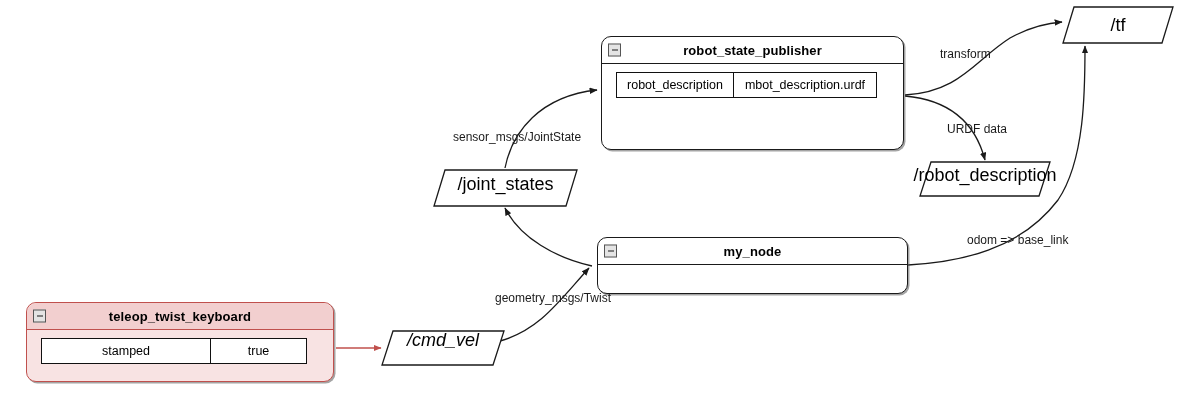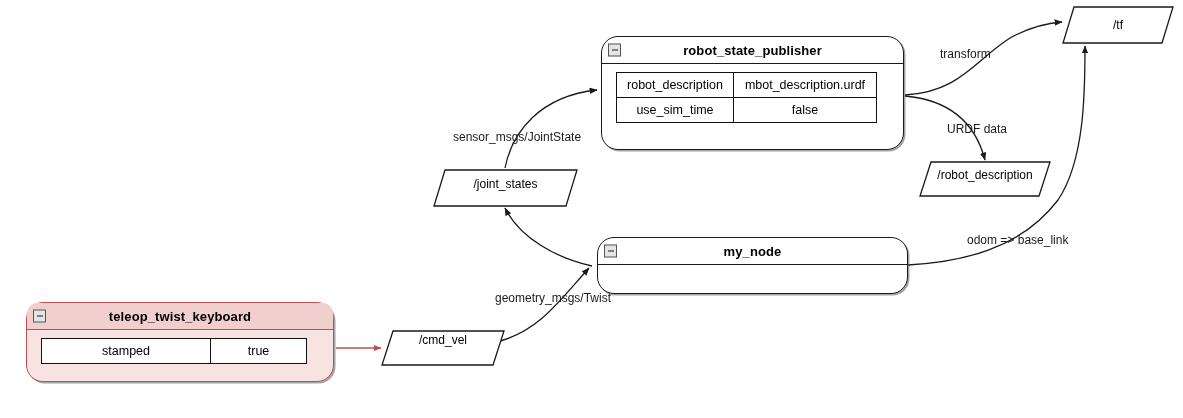--- a/index.html
+++ b/index.html
@@ -26,21 +26,21 @@
     left: 0;
     top: 0;
     width: 1183px;
     height: 418px;
   }
   
   .node-box {
     position: absolute;
     box-sizing: border-box;
     border: 1.4px solid #1a1a1a;
-    border-radius: 17px;
+    border-radius: 10px;
     background: #ffffff;
     box-shadow: 1.5px 1.5px 0 rgba(90,90,90,0.55);
   }
   .node-box.accent-red {
     border-color: #c0504d;
     background: #f8e3e3;
   }
   .node-header {
     position: relative;
     height: 26px;
@@ -115,21 +115,21 @@
   }
   .topic-label {
     position: absolute;
     left: 0;
     top: 0;
     width: 100%;
     height: 100%;
     display: flex;
     align-items: center;
     justify-content: center;
-    font-size: 12px;
+    font-size: 18px;
     color: #000000;
     white-space: nowrap;
     pointer-events: none;
   }
   
   .edge-label {
     position: absolute;
     font-size: 12px;
     color: #1a1a1a;
     white-space: nowrap;
@@ -174,24 +174,20 @@
         </span>
       <span class="node-title">robot_state_publisher</span>
     </div>
     <div class="node-body">
       <table class="params">
         <tbody>
             <tr>
           <td>robot_description</td>
           <td>mbot_description.urdf</td>
         </tr>
-        <tr>
-          <td>use_sim_time</td>
-          <td>false</td>
-        </tr>
       </tbody>
         </table>
     </div>
   </div>
 
   <div class="node-box" style="left:597px; top:237px; width:311px; height:57px;">
     <div class="node-header">
       <span class="collapse-icon">
           <i></i>
         </span>
@@ -233,21 +229,21 @@
     <div class="topic-label">/joint_states</div>
   </div>
 
   <div class="topic" style="left:919px; top:161px; width:132px; height:28px;">
     <svg width="132" height="36">
       <polygon points="12,1 131,1 120,35 1,35" fill="#ffffff" stroke="#1a1a1a" stroke-width="1.3"></polygon>
     </svg>
     <div class="topic-label">/robot_description</div>
   </div>
 
-  <div class="topic" style="left:381px; top:330px; width:124px; height:20px;">
+  <div class="topic" style="left:381px; top:330px; width:124px; height:20px;font-style:italic;">
     <svg width="124" height="36">
       <polygon points="12,1 123,1 112,35 1,35" fill="#ffffff" stroke="#1a1a1a" stroke-width="1.3"></polygon>
     </svg>
     <div class="topic-label">/cmd_vel</div>
   </div>
 
   <div class="edge-label" style="left:940px; top:48px;">transform</div>
 
   <div class="edge-label" style="left:947px; top:123px;">URDF data</div>
 

